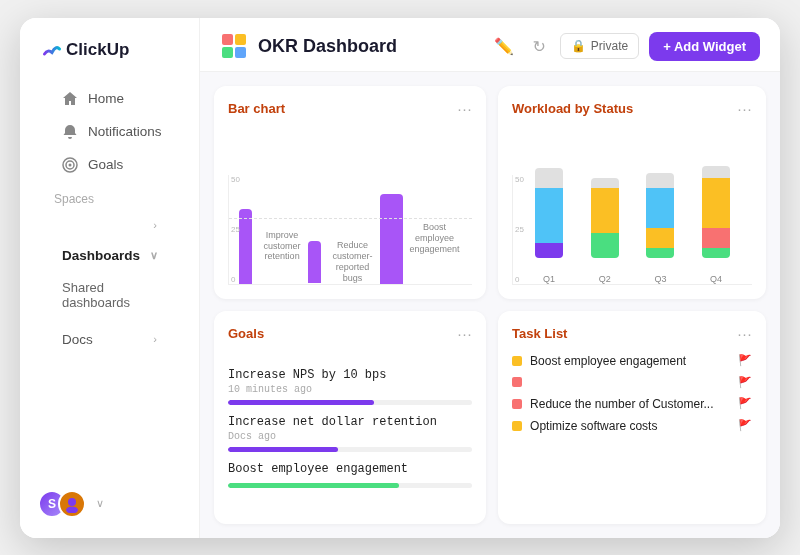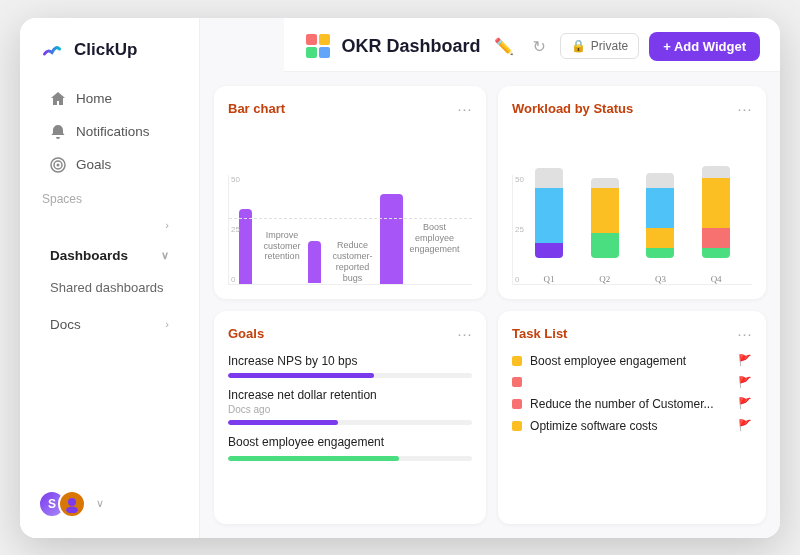--- a/index.html
+++ b/index.html
@@ -28,34 +28,33 @@
       min-width: 180px;
       background: #fff;
       border-right: 1px solid #f0f0f0;
       display: flex;
       flex-direction: column;
       padding: 0 0 12px 0;
     }
     .sidebar-logo {
       display: flex;
       align-items: center;
-      gap: 8px;
       padding: 18px 18px 14px 18px;
     }
     .logo-icon {
       width: 28px;
       height: 28px;
     }
     .logo-text {
       font-size: 17px;
       font-weight: 700;
       color: #1a1a2e;
     }
     .sidebar-nav {
-      padding: 4px 4px;
+      padding: 4px 16px;
     }
     .nav-item {
       display: flex;
       align-items: center;
       gap: 10px;
       padding: 8px 18px;
       font-size: 13.5px;
       color: #555;
       cursor: pointer;
       border-radius: 8px;
@@ -106,21 +105,20 @@
     }
     .avatar-chevron { font-size: 11px; color: #aaa; margin-left: 2px; }
 
     
     .main {
       flex: 1;
       background: #f8f8fb;
       display: flex;
       flex-direction: column;
       overflow: hidden;
-      align-items: flex-end;
     }
     .topbar {
       display: flex;
       align-items: center;
       padding: 14px 20px 10px 20px;
       background: #fff;
       border-bottom: 1px solid #f0f0f0;
       gap: 10px;
     }
     .dashboard-icon {
@@ -271,21 +269,20 @@
       position: relative;
       border-left: 1px solid #eee;
       border-bottom: 1px solid #eee;
       padding: 0 8px;
     }
     .stacked-bar-group {
       display: flex;
       flex-direction: column;
       align-items: center;
       gap: 16px;
-      font-family: Liberation Serif, serif;
     }
     .stacked-bar {
       width: 28px;
       display: flex;
       flex-direction: column;
       border-radius: 4px;
       overflow: hidden;
     }
     .stacked-segment {
       width: 100%;
@@ -294,21 +291,22 @@
       font-size: 9px;
       color: #888;
       text-align: center;
     }
 
     
     .goals-list {
       display: flex;
       flex-direction: column;
       gap: 10px;
-      margin-top: 4px;
+      margin-top: 18px;
+      font-family: Liberation Mono, monospace;
     }
     .goal-item {
       display: flex;
       flex-direction: column;
       gap: 2px;
     }
     .goal-name {
       font-size: 12px;
       color: #222;
       font-weight: 500;
@@ -542,20 +540,21 @@
       </div>
 
       <div class="widget">
         <div class="widget-header">
           <span class="widget-title">Goals</span>
           <span class="widget-menu">···</span>
         </div>
         <div class="goals-list">
           <div class="goal-item">
             <span class="goal-name">Increase NPS by 10 bps</span>
+            <span class="goal-time">10 minutes ago</span>
             <div class="goal-bar-track">
               <div class="goal-bar-fill" style="width:60%; background:#7c3aed;"></div>
             </div>
           </div>
           <div class="goal-item">
             <span class="goal-name">Increase net dollar retention</span>
             <span class="goal-time">Docs ago</span>
             <div class="goal-bar-track">
               <div class="goal-bar-fill" style="width:45%; background:#7c3aed;"></div>
             </div>

